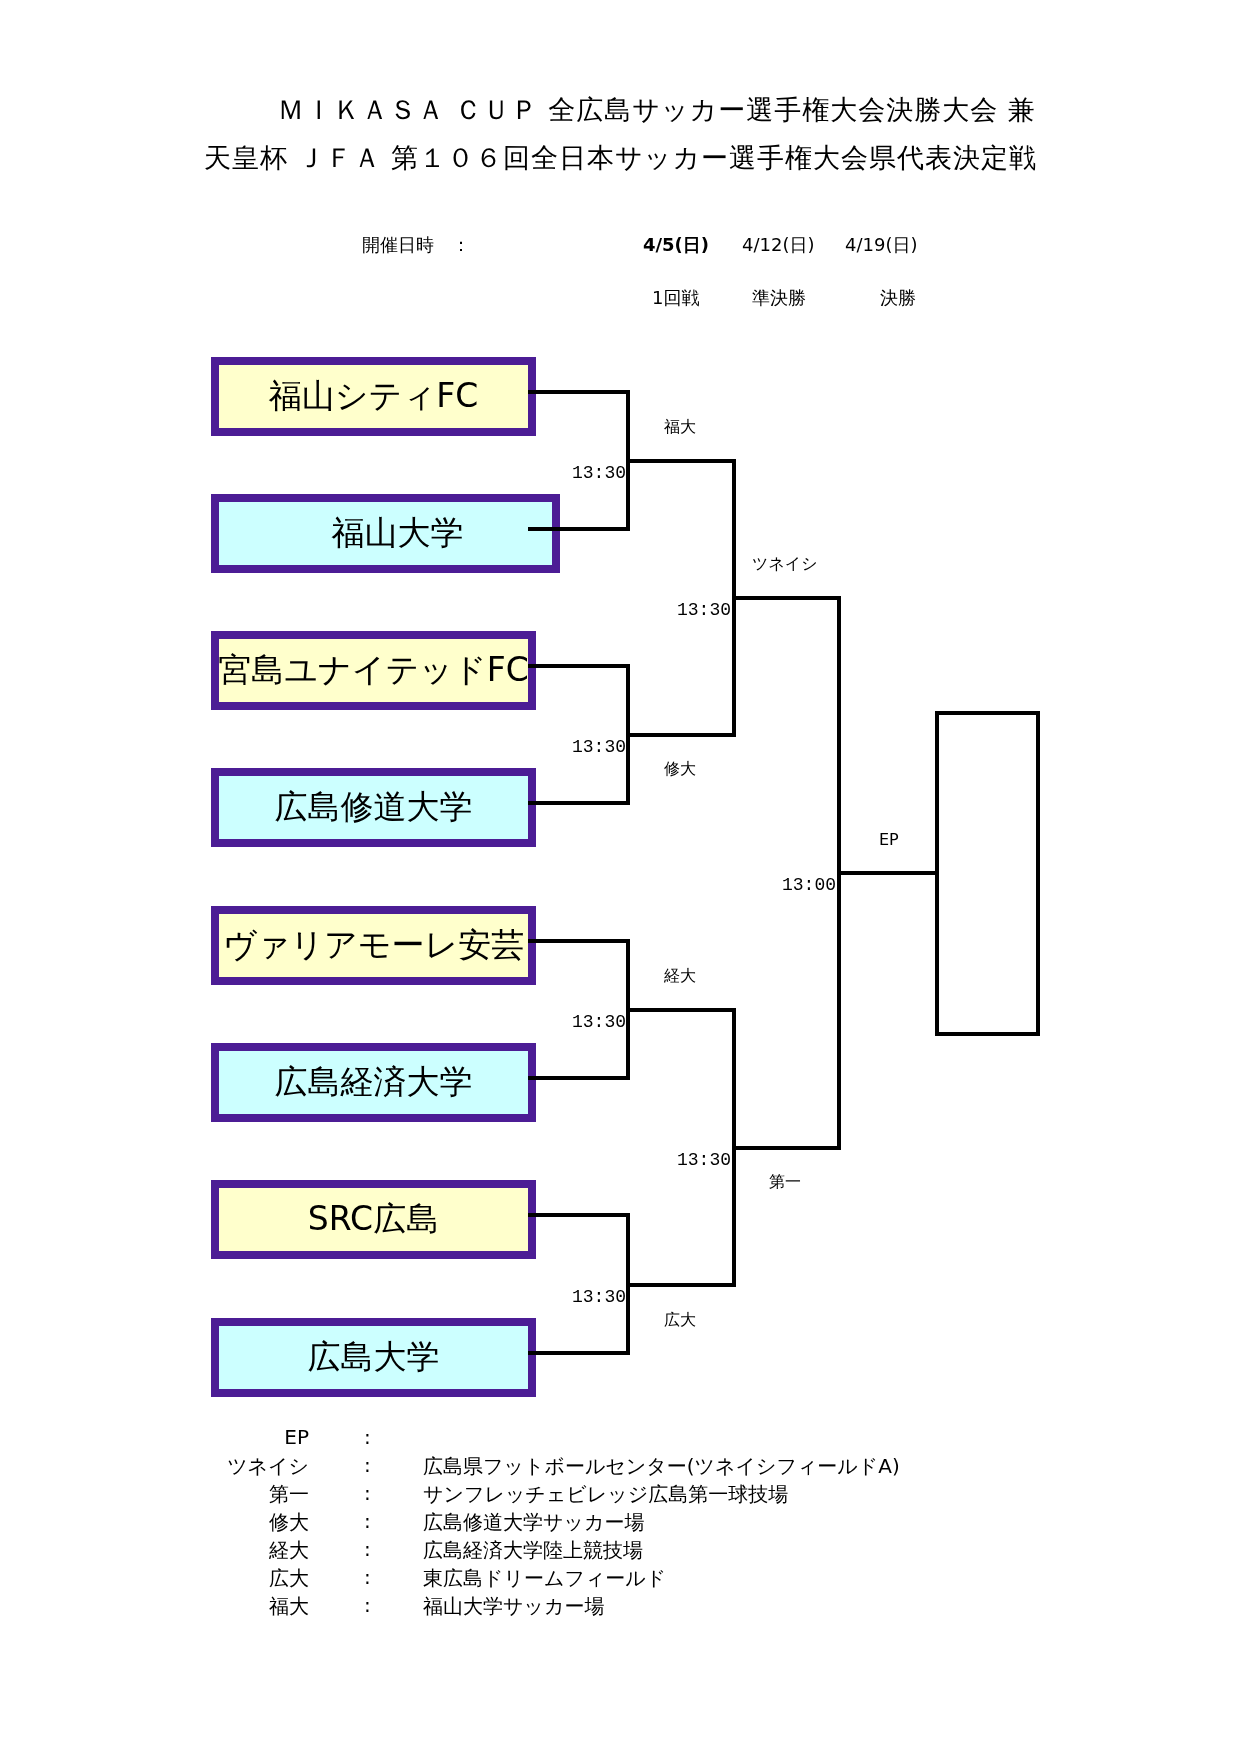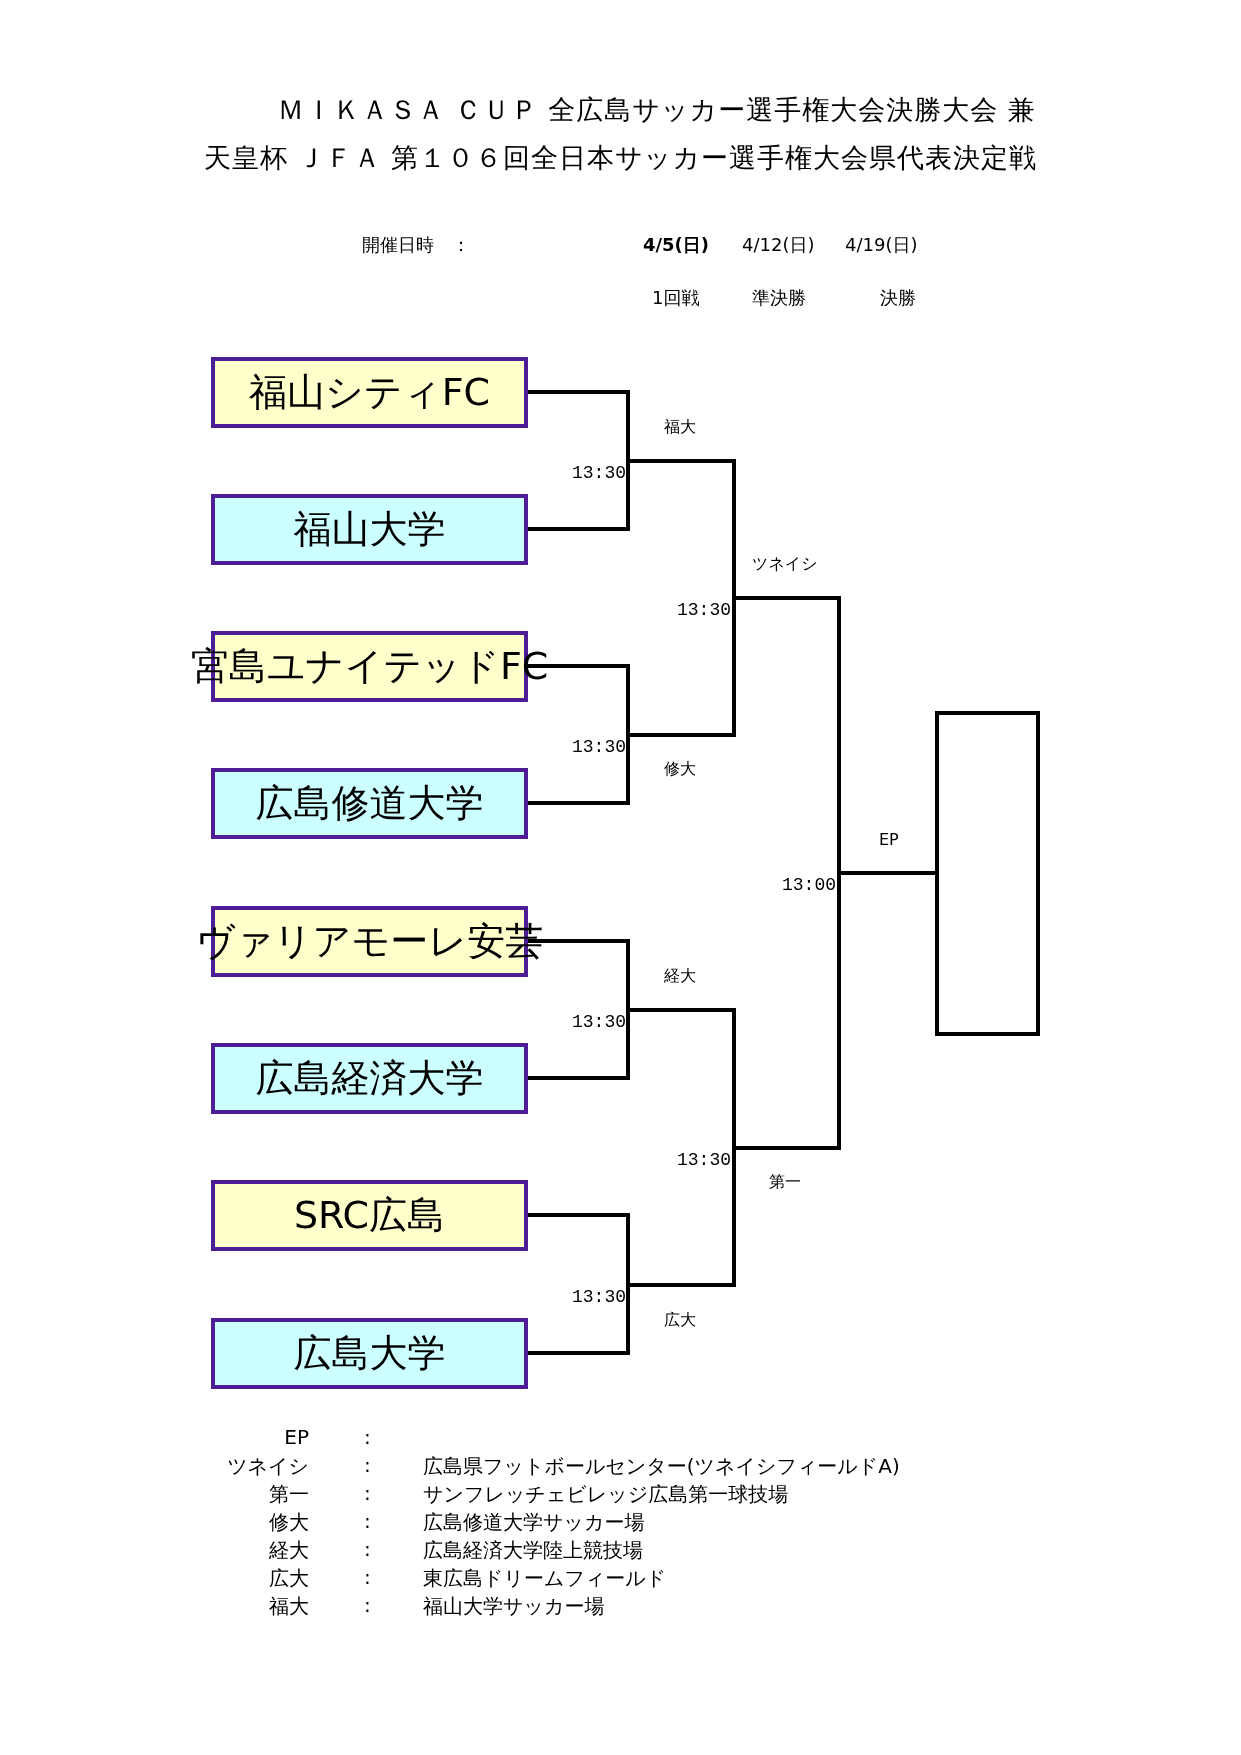--- a/index.html
+++ b/index.html
@@ -5,23 +5,23 @@
   html, body { margin: 0; padding: 0; background: #ffffff; }
   body { width: 1241px; height: 1755px; position: relative; overflow: hidden;
          font-family: "DejaVu Sans", "Liberation Sans", sans-serif; color: #000; }
   .title { position: absolute; left: 0; width: 1241px; text-align: center;
            font-family: "DejaVu Serif", "Liberation Serif", serif; font-size: 27px;
            letter-spacing: 1px; white-space: nowrap; }
   #t1 { top: 92px; padding-left: 36px; }
   #t2 { top: 140px; }
   .small { position: absolute; font-size: 18px; white-space: nowrap; }
   .team { position: absolute; left: 211px; width: 309px; height: 63px;
-          border: 4px solid #4c1d95; box-sizing: content-box;
+          border: 8px solid #4c1d95; box-sizing: content-box;
           display: flex; align-items: center; justify-content: center;
-          font-size: 38px; white-space: nowrap; }
+          font-size: 33px; white-space: nowrap; }
   .team.yellow { background: #ffffcc; }
   .team.cyan { background: #ccffff; }
   svg#bracket { position: absolute; left: 0; top: 0; width: 1241px; height: 1755px; pointer-events: none; }
   svg#bracket line, svg#bracket rect { stroke: #000; stroke-width: 4; }
   .time { position: absolute; font-size: 18px; text-align: right; width: 70px; white-space: nowrap; font-family: Liberation Mono, monospace; }
   .venue { position: absolute; font-size: 16px; white-space: nowrap; }
   .legend-row { position: absolute; left: 0; height: 28px; width: 1241px; font-size: 20px; }
   .legend-row .k { position: absolute; right: 932px; text-align: right; white-space: nowrap; }
   .legend-row .c { position: absolute; left: 364px; }
   .legend-row .v { position: absolute; left: 423px; white-space: nowrap; }
@@ -36,21 +36,21 @@
 <div class="small" style="left:643px; top:233px;font-weight:bold;">4/5(日)</div>
 <div class="small" style="left:742px; top:233px;">4/12(日)</div>
 <div class="small" style="left:845px; top:233px;">4/19(日)</div>
 <div class="small" style="left:652px; top:286px;">1回戦</div>
 <div class="small" style="left:752px; top:286px;text-align:right;">準決勝</div>
 <div class="small" style="left:868px; top:286px;margin-left:12px;">決勝</div>
 
 <div class="team yellow" style="top: 357px; background: rgb(255, 255, 204);">
     <span>福山シティFC</span>
   </div>
-<div class="team cyan" style="top: 494px; background: rgb(204, 255, 255);">
+<div class="team cyan" style="top: 494px; background: rgb(204, 255, 255); padding-left: 24px;">
     <span>福山大学</span>
   </div>
 <div class="team yellow" style="top: 631px; background: rgb(255, 255, 204);">
     <span>宮島ユナイテッドFC</span>
   </div>
 <div class="team cyan" style="top: 768px; background: rgb(204, 255, 255);">
     <span>広島修道大学</span>
   </div>
 <div class="team yellow" style="top: 906px; background: rgb(255, 255, 204);">
     <span>ヴァリアモーレ安芸</span>

